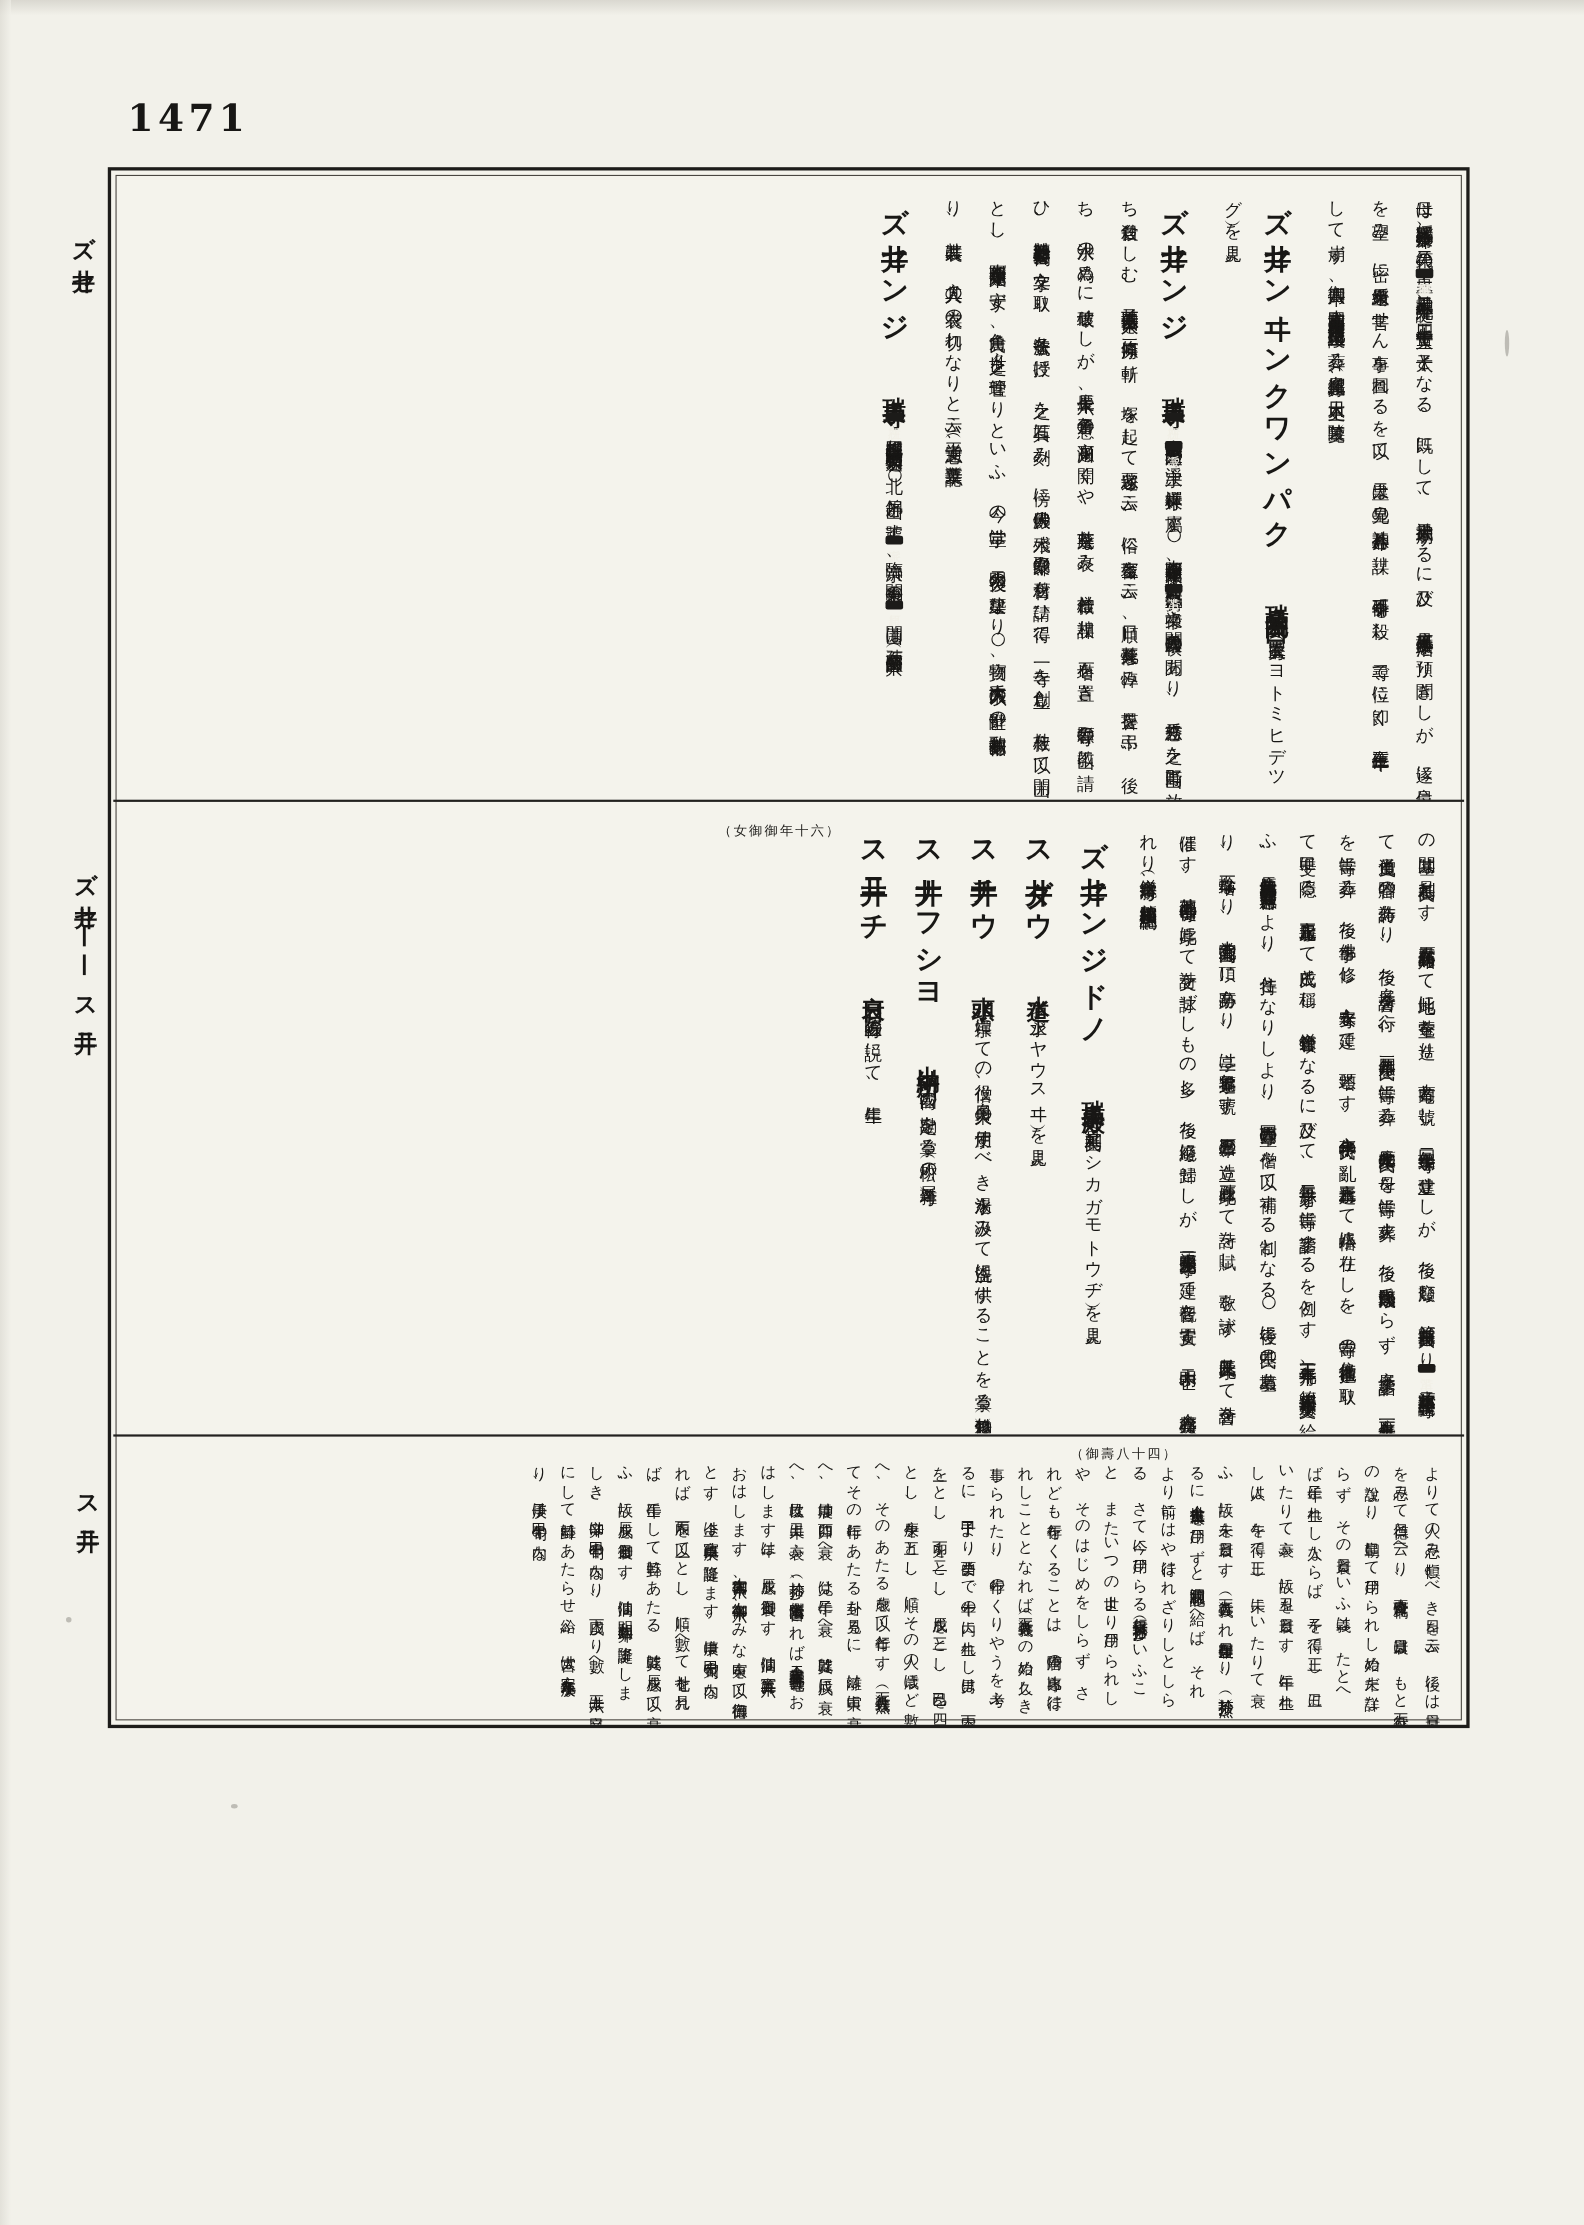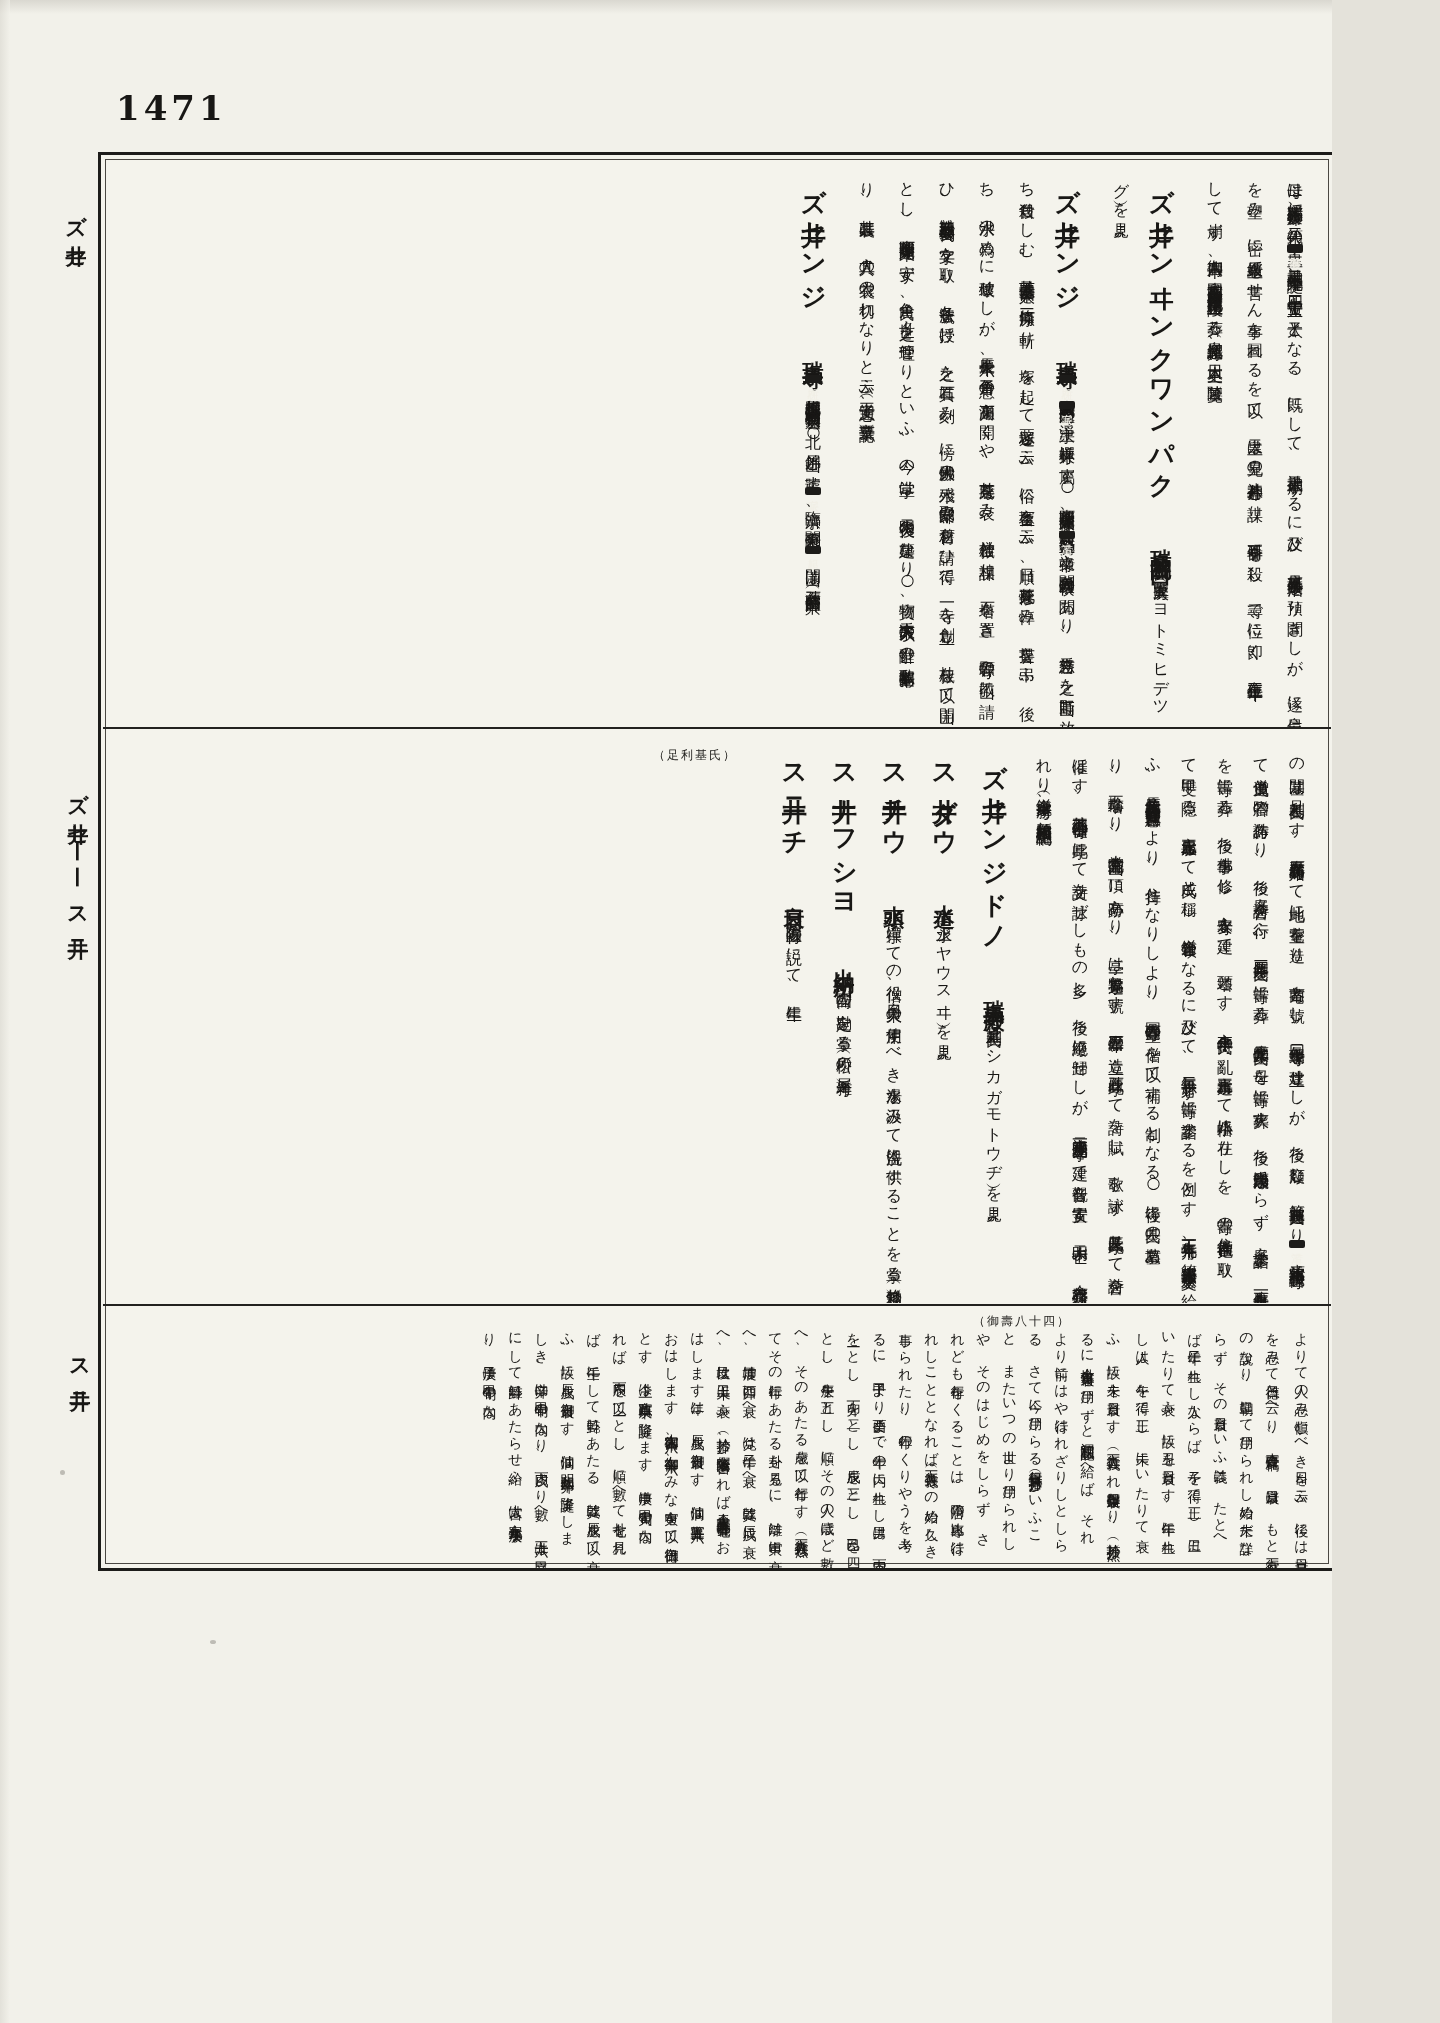--- a/index.html
+++ b/index.html
@@ -1,17 +1,17 @@
 <!DOCTYPE html>
 <html lang="ja"><head>
 <meta charset="utf-8">
 <style>
   html,body{margin:0;padding:0;}
   body{background:#e4e2da;}
-  .page{position:relative;width:1332px;height:2023px;overflow:hidden;
+  .page{position:relative;width:1440px;height:2023px;overflow:hidden;
         background:#f2f1ea;
         font-family:"DejaVu Serif","Liberation Serif",serif;color:#181715;}
   .page::before{content:"";position:absolute;left:0;top:0;right:0;height:14px;
         background:linear-gradient(#cfcdc5,#f2f1ea);opacity:.7;}
   .page::after{content:"";position:absolute;left:0;top:0;bottom:0;width:10px;
         background:linear-gradient(90deg,#d8d6ce,#f2f1ea);opacity:.6;}
 
   .page-number{position:absolute;left:116px;top:88px;font-size:34px;font-weight:bold;
         letter-spacing:4px;}
 
@@ -79,20 +79,20 @@
         <div class="block entry"><span class="hw">ス井ダウ</span><span class="kanji">水道</span><span class="text">上水（ジヤウスヰ）を見よ、</span></div>
         <div class="block entry"><span class="hw">ス井チウ</span><span class="kanji">水頭</span><span class="text">禪宗にての役僧、日々大衆の使用すべき水湯を汲みて盥洗に供することを掌る（勅修淸規）</span></div>
         <div class="block entry"><span class="hw">ス井ナフシヨ</span><span class="kanji">出納所</span><span class="text">國衙の勘定を掌る所（松の屋雜考）</span></div>
         <div class="block entry"><span class="hw">ス井ニチ</span><span class="kanji">衰日</span><span class="text">陰陽五行の説にて、生年に</span></div>
       </div>
     <div class="divider divider-2"></div>
     <div class="band band-3">
         <div class="block cont"><span class="text">よりて人の忌み愼むべき日を云ふ、後には衰日を忌みて</span><span class="em">德日</span><span class="text">と云へり、古今要覽稿に、衰日は、もと五行家の說なり、皇朝にて用ひられし始め未だ詳ならず、その衰日といふ義は、たとへば子年に生れし人ならば、子を得て王し、丑にいたりて衰ふ、故に丑を衰日とす、午年に生れし人は、午を得て王し、未にいたりて衰ふ、故に未を衰日とす、（五行大義）これ卽</span><span class="em">生年衰日</span><span class="text">なり、（拾芥抄）然るに今世生年衰日を用ひずと洞院相國記し給へば、それより前にはや行はれざりしとしらる、さて今に用ひらるゝ行年衰日（拾芥抄）といふこと、またいつの世より用ひられしや、そのはじめをしらず、されども行年をくることは、隋唐の比專ら行はれしこととなれば（五行大義）その始め久しき事しられたり、行年のくりやうを考ふるに、甲子より癸酉まで十年の内に生れし男は、丙寅を一とし、丁卯を二とし、戊辰を三とし、己巳を四とし、庚午を五とし、順にその人の歳ほど數へ、そのあたる歳を以て行年とす、（五行大義）然してその行年にあたる卦を見るに、離は寅申に衰へ、坤震は卯酉に衰へ、兌は子午に衰へ、乾巽は辰戌に衰へ、坎艮は丑未に衰ふ、（拾芥抄、假名陰陽書）されば今上天皇文政九年寳算廿七におはします年は、辰戌を御衰日とす、仙洞は寳算五十六におはします、大宮御年四十八、女御御年十六、みな寅申を以て御德日とす、今上は寛政庚申に降誕します、庚申は甲寅旬の内なれば、丙辰を以て一とし、順に數へて廿七を見れば、壬午にして乾卦にあたる、乾巽は辰戌を以て衰ふ、故に辰戌を御衰日とす、仙洞は明和八年辛卯に降誕ましましき、辛卯は甲申旬の内なり、丙戌より數へ、五十六は辛巳にして離卦にあたらせ給ふ、大宮は安永九年庚子なり、庚子は甲午旬の内な</span></div>
       </div>
 
-    <div class="rtl-note note-band2">（足利基氏）</div>
+    <div class="rtl-note note-band2">（女御御年十六）</div>
     <div class="rtl-note note-band3">（御壽八十四）</div>
   </div>
 
   <div class="speck" style="left:1368px;top:300px;width:4px;height:24px;"></div>
   <div class="speck" style="left:60px;top:1470px;width:5px;height:5px;"></div>
   <div class="speck" style="left:210px;top:1640px;width:6px;height:4px;"></div>
 </div>
 
 </body></html>

